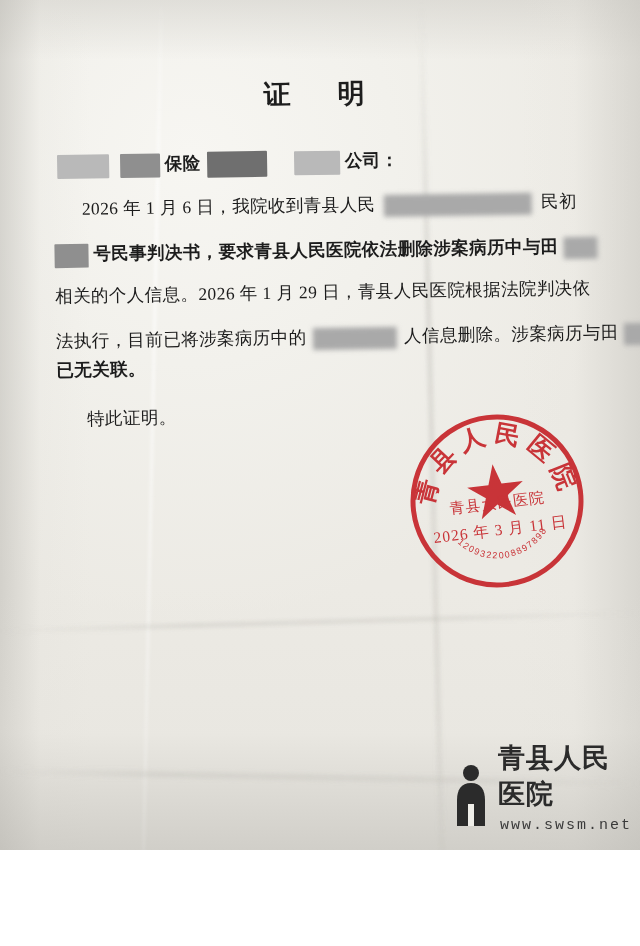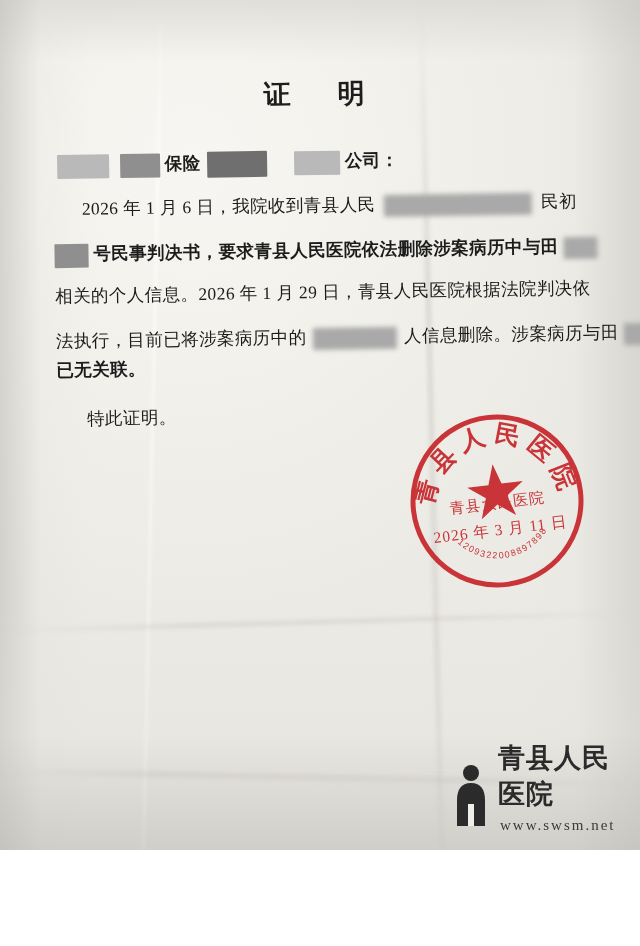--- a/index.html
+++ b/index.html
@@ -155,21 +155,21 @@
     letter-spacing: 1px;
     font-family: "Liberation Sans", sans-serif;
   }
   .wm-url {
     position: absolute;
     left: 52px;
     bottom: 6px;
     font-size: 15px;
     color: #3a3a3a;
     letter-spacing: 2px;
-    font-family: Liberation Serif, serif;
+    font-family: Liberation Mono, monospace;
   }
 </style>
 </head>
 <body>
 
 <div class="page">
 
   <div class="shade shade-top"></div>
   <div class="shade shade-left-top"></div>
   <div class="shade shade-right"></div>

